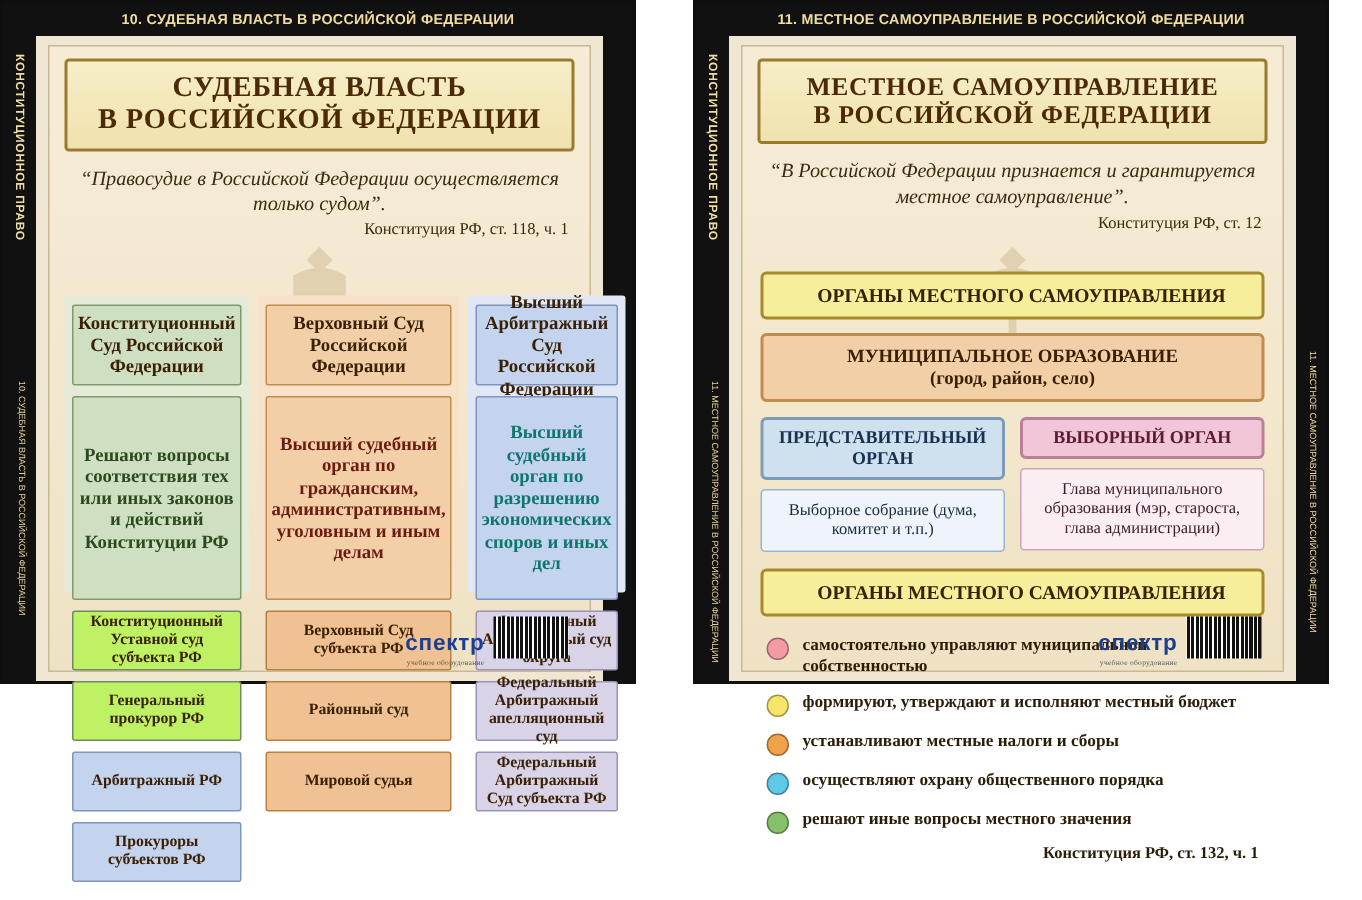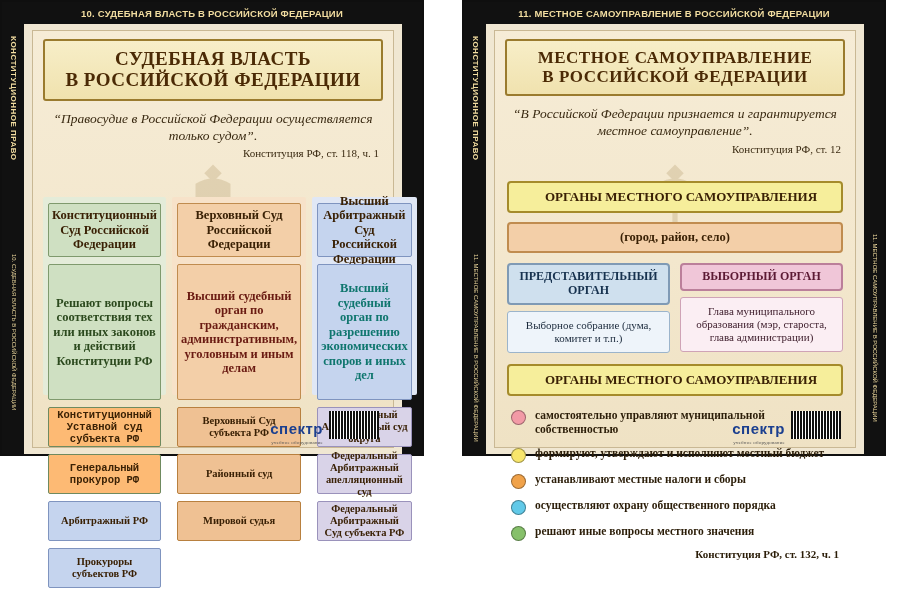--- a/index.html
+++ b/index.html
@@ -50,21 +50,21 @@
   .watermark{position:absolute;left:50%;transform:translateX(-50%);top:130px;width:90px;height:70px;
         opacity:.18;pointer-events:none;}
 
   
   .cols{position:absolute;left:10px;right:10px;top:166px;bottom:52px;display:flex;gap:6px;}
 
   .card{border:1px solid #8a7340;border-radius:2px;text-align:center;
         font-family:"Liberation Serif",serif;font-weight:bold;color:#3a2105;
         display:flex;align-items:center;justify-content:center;line-height:1.16;padding:4px 3px;box-sizing:border-box;}
   .c-green{background:#cfe0c2;border-color:#7f9a6d;}
-  .c-green-d{background:#fdba74;border-color:#6f8a5f;font-family:Liberation Mono, monospace;}
+  .c-green-d{background:#bef264;border-color:#6f8a5f;}
   .c-peach{background:#f3cfa8;border-color:#c08c4f;}
   .c-peach-d{background:#efc193;border-color:#b8803f;}
   .c-blue{background:#c5d4ee;border-color:#7f94bf;}
   .c-lav{background:#d9d3e8;border-color:#9a92bb;}
   .head-card{font-size:12.5px;min-height:54px;}
   .mid-card{font-size:12.5px;min-height:136px;color:#6a1b12;}
   .mid-card.blue{color:#0f766e;}
   .mid-card.green{color:#2c4a1e;}
   .small-card{font-size:10.5px;min-height:40px;}
 
@@ -209,20 +209,21 @@
 
           <div class="quote">
             <div>“В Российской Федерации признается и гарантируется местное самоуправление”.</div>
             <div class="quote-src">Конституция РФ, ст. 12</div>
           </div>
 
           <div class="r-stack">
             <div class="band band-y">ОРГАНЫ МЕСТНОГО САМОУПРАВЛЕНИЯ</div>
 
             <div class="band band-o" style="margin-top:9px;">
+              <div>МУНИЦИПАЛЬНОЕ ОБРАЗОВАНИЕ</div>
               <div>(город, район, село)</div>
             </div>
 
             <div class="two-col">
               <div>
                 <div class="hdr-blue">ПРЕДСТАВИТЕЛЬНЫЙ ОРГАН</div>
                 <div class="sub-blue">Выборное собрание (дума, комитет и т.п.)</div>
               </div>
               <div>
                 <div class="hdr-pink">ВЫБОРНЫЙ ОРГАН</div>

